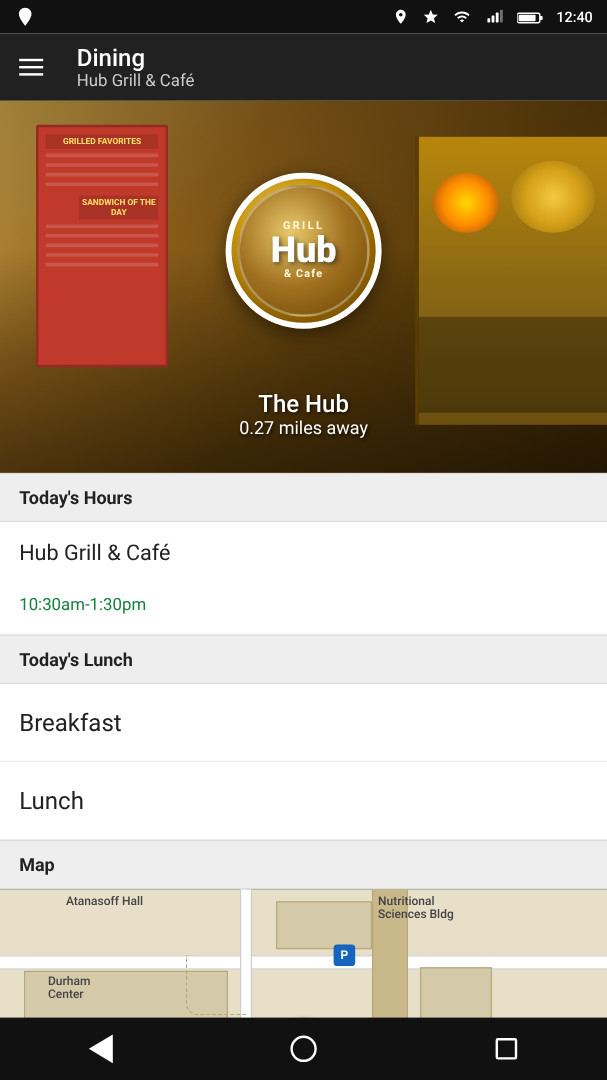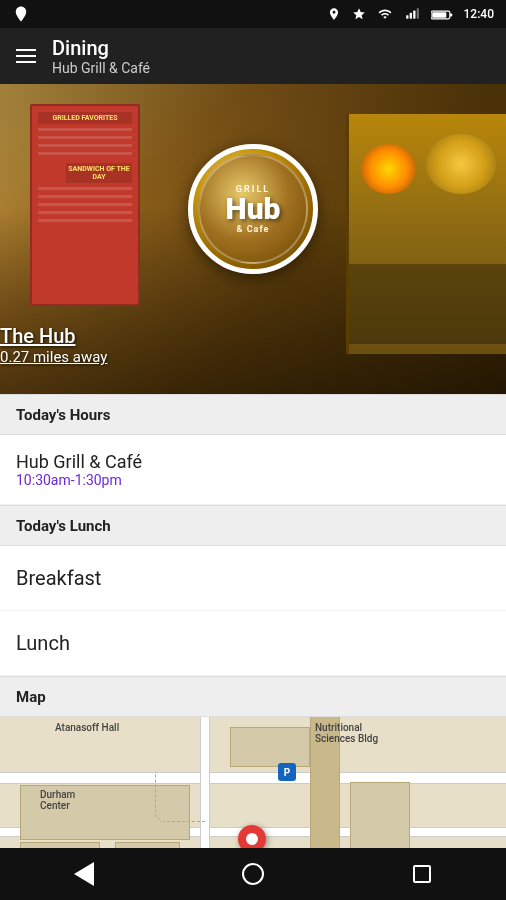--- a/index.html
+++ b/index.html
@@ -29,21 +29,21 @@
     .status-right { display: flex; align-items: flex-end; gap: 11px; font-size: 12px; }
 
     
     .toolbar {
       width: 100%;
       height: 56px;
       background: #212121;
       display: flex;
       align-items: center;
       padding: 0 16px;
-      gap: 16px;
+      gap: 28px;
     }
     .toolbar-title-block { display: flex; flex-direction: column; }
     .toolbar-title {
       color: white;
       font-size: 20px;
       font-weight: 500;
       line-height: 1.2;
     }
     .toolbar-subtitle {
       color: #cccccc;
@@ -190,22 +190,22 @@
       position: absolute;
       bottom: 10px; left: 0; right: 0;
       height: 80px;
       background: rgba(0,0,0,0.3);
     }
     
     .hero-caption {
       position: absolute;
       bottom: 28px;
       left: 0; right: 0;
+      text-align: center;
       color: white;
-      text-decoration: underline;
     }
     .hero-name {
       font-size: 20px;
       font-weight: 500;
       text-shadow: 1px 1px 3px rgba(0,0,0,0.8);
     }
     .hero-distance {
       font-size: 15px;
       text-shadow: 1px 1px 3px rgba(0,0,0,0.8);
     }
@@ -229,22 +229,23 @@
       padding: 16px 16px 4px 16px;
       border-bottom: 1px solid #f0f0f0;
     }
     .content-name {
       font-size: 18px;
       color: #222;
       font-weight: 400;
     }
     .content-hours {
       font-size: 14px;
-      color: #6d28d9;
+      color: #15803d;
       padding-bottom: 12px;
+      margin-top: 24px;
     }
 
     
     .menu-item-row {
       background: white;
       padding: 20px 16px;
       border-bottom: 1px solid #f0f0f0;
     }
     .menu-item-text {
       font-size: 20px;

